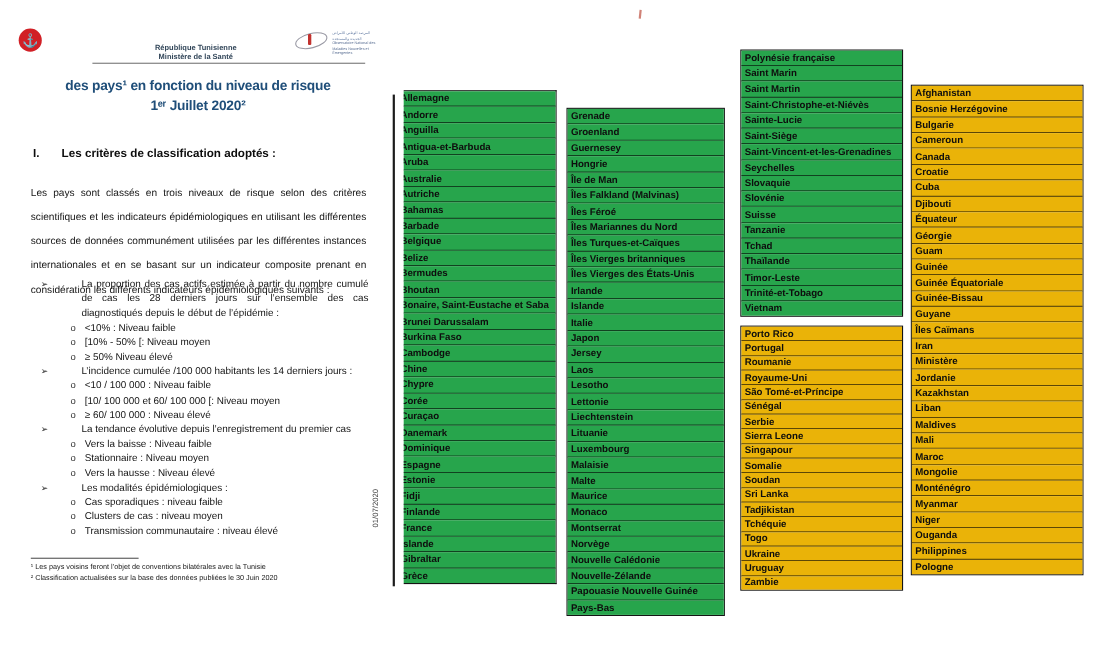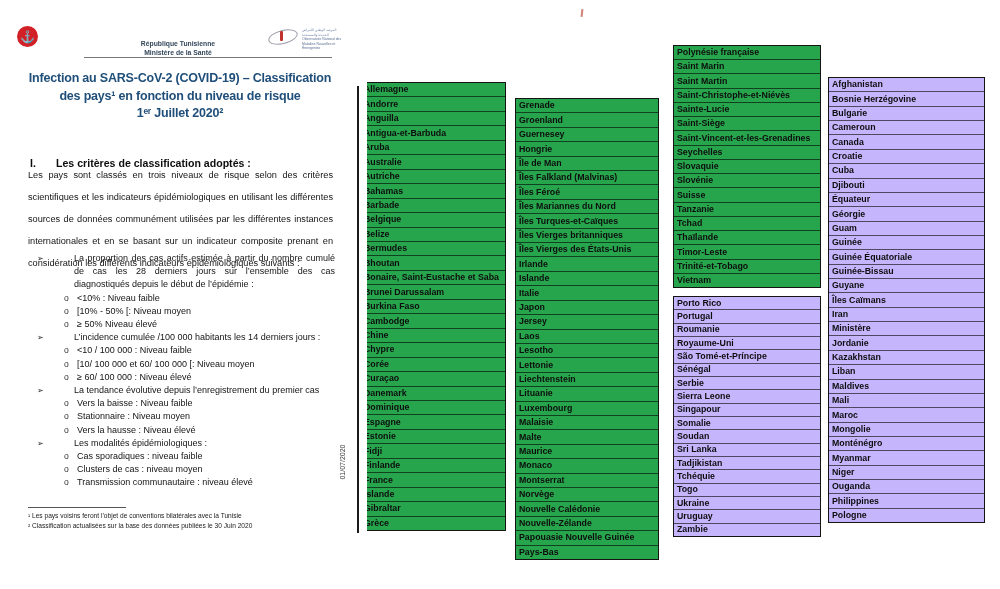--- a/index.html
+++ b/index.html
@@ -28,21 +28,21 @@
   .obs-figure { position:absolute; left:14px; top:9px; width:3px; height:10px; background:#c2322e; border-radius:1px; }
   .obs-lines { position:absolute; left:36px; top:6px; width:44px; font-size:3.4px; line-height:4.6px; color:#5a6f93; overflow:hidden; }
   .obs-lines .ar { color:#6b82a8; }
   .header-rule { position:absolute; left:84px; top:57px; width:248px; border-top:1px solid #777; }
 
   .title {
     position:absolute; left:14px; top:70px; width:332px; text-align:center;
     color:#1f4e79; font-weight:bold; font-size:12.5px; line-height:17.5px;
     letter-spacing:-0.2px; white-space:nowrap;
   }
-  .section { position:absolute; left:30px; top:157px; width:310px; font-weight:bold; font-size:10.6px; color:#0d0d0d; }
+  .section { position:absolute; left:30px; top:134px; width:310px; font-weight:bold; font-size:10.6px; color:#0d0d0d; }
   .section .numeral { display:inline-block; width:26px; }
   .para {
     position:absolute; left:28px; top:164px; width:305px; margin:0;
     font-size:9.2px; line-height:22px; text-align:justify; color:#141414;
   }
   .bullets { position:absolute; left:28px; top:252px; width:307px; font-size:9px; line-height:13.2px; color:#141414; }
   .b-item { display:flex; }
   .b-marker { flex:none; width:14px; padding-left:9px; font-size:8px; color:#222; }
   .b-text { flex:1; text-align:justify;margin-left:32px; }
   .s-item { display:flex; margin-left:36px; }
@@ -63,21 +63,21 @@
     border:1px solid #141414;
   }
   .tbl.noleft { border-left:none; }
   .trow {
     flex:1; min-height:0; display:flex; align-items:center;
     padding-left:3px; overflow:hidden;
     border-bottom:1px solid rgba(5,5,5,0.62);
   }
   .trow:last-child { border-bottom:none; }
   .tbl.green .trow { background:#27a54c; }
-  .tbl.orange .trow { background:#c4b5fd; }
+  .tbl.orange .trow { background:#eab308; }
   .cell-text { font-weight:bold; font-size:8.8px; color:#0e0e0e; white-space:nowrap; line-height:1; }
   .tbl.clipL .cell-text { margin-left:-6px; }
 
   #t-green1 { left:367px; top:82px;  width:139px; height:449px; }
   #t-green2 { left:515px; top:82px;  width:144px; height:462px;margin-top:16px; }
   #t-green3 { left:673px; top:45px;  width:148px; height:243px;text-align:right; }
   #t-orange3{ left:673px; top:296px; width:148px; height:241px; }
   #t-orange4{ left:828px; top:77px;  width:157px; height:446px; }
 </style>
 </head>
@@ -99,21 +99,20 @@
     <div class="obs-figure"></div>
     <div class="obs-lines">
       <div class="ar">المرصد الوطني للأمراض الجديدة والمستجدة</div>
       <div>Observatoire National des Maladies Nouvelles et Émergentes</div>
     </div>
   </div>
 
   <div class="header-rule"></div>
 
   <div class="title">
-    <div>Infection au SARS-CoV-2 (COVID-19) – Classification</div>
     <div>des pays¹ en fonction du niveau de risque</div>
     <div>1ᵉʳ Juillet 2020²</div>
   </div>
 
   <div class="section">
     <span class="numeral">I.</span><span>Les critères de classification adoptés :</span>
   </div>
 
   <p class="para">Les pays sont classés en trois niveaux de risque selon des critères scientifiques et les indicateurs épidémiologiques en utilisant les différentes sources de données communément utilisées par les différentes instances internationales et en se basant sur un indicateur composite prenant en considération les différents indicateurs épidémiologiques suivants :</p>
 

